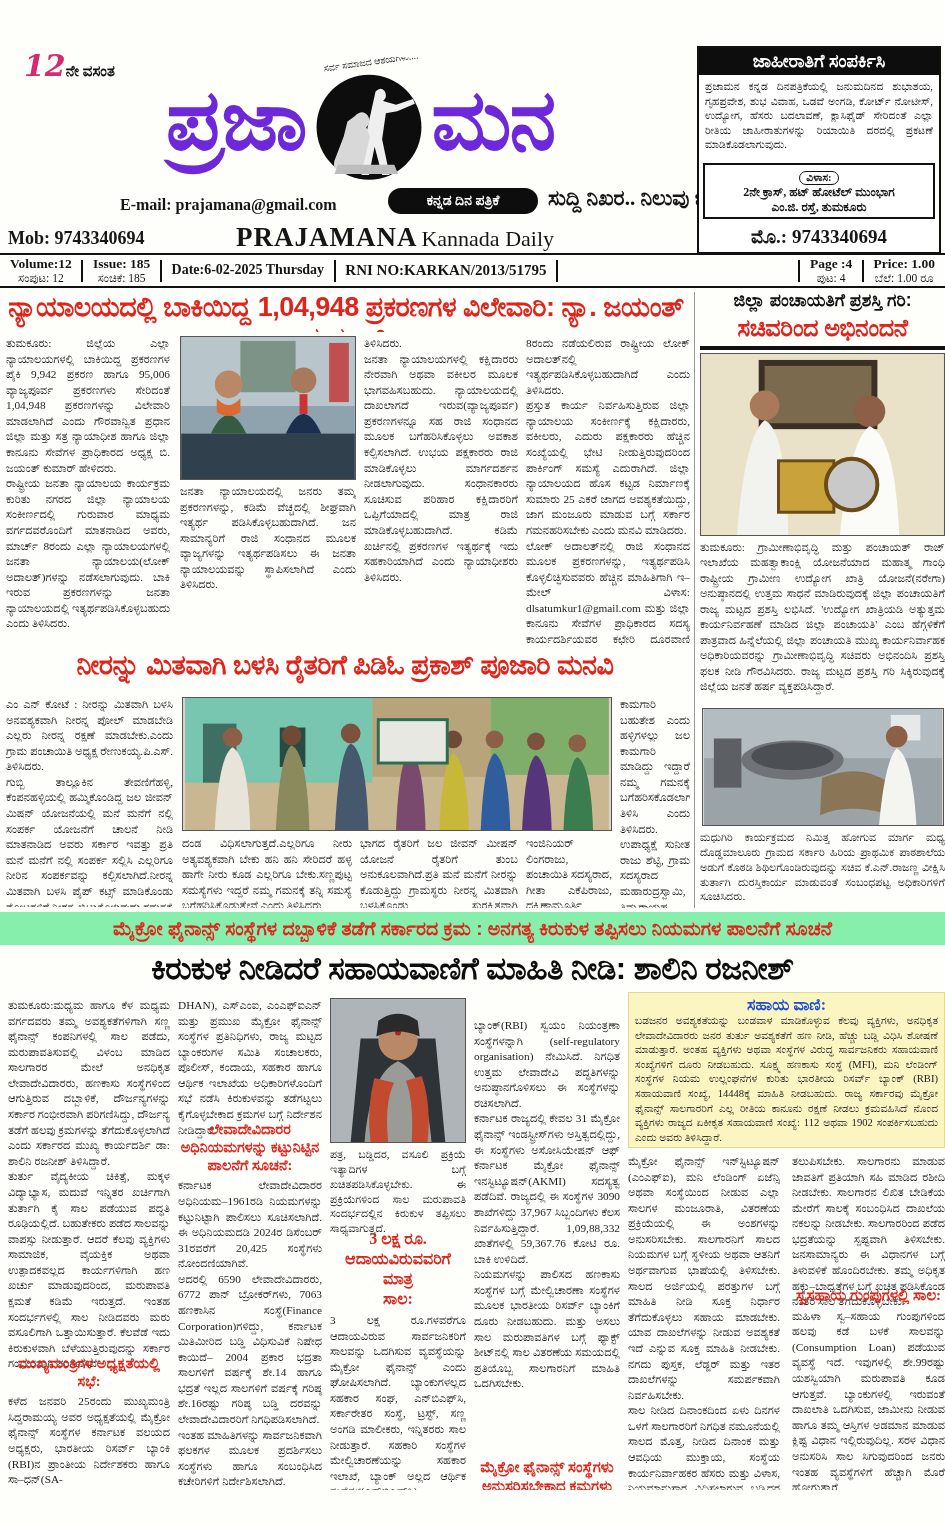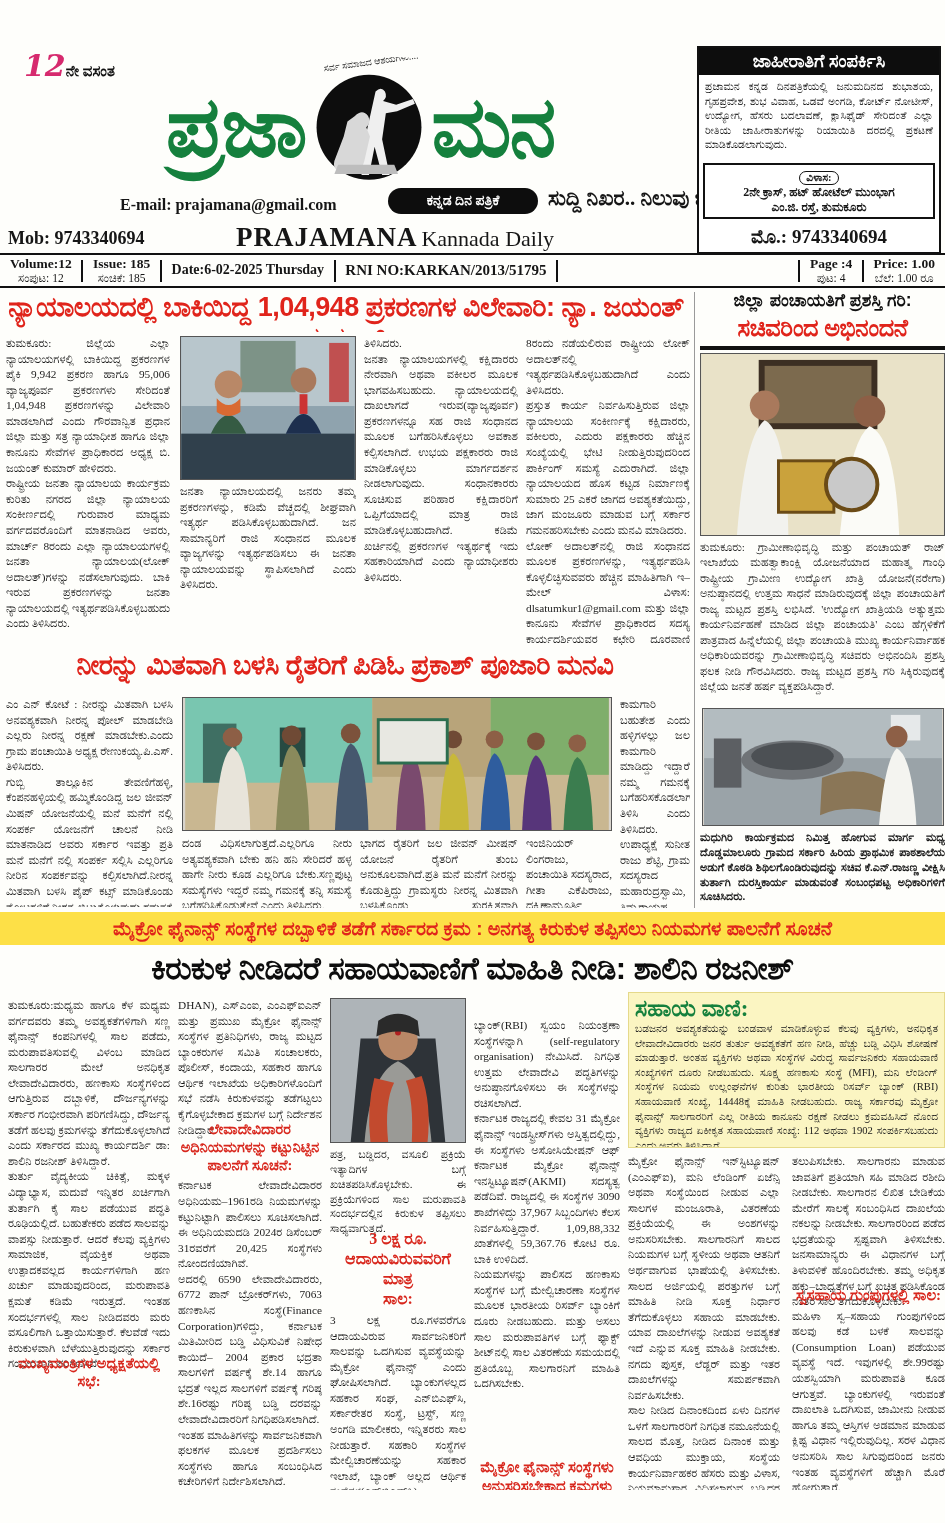--- a/index.html
+++ b/index.html
@@ -12,30 +12,30 @@
   .abs { position:absolute; overflow:hidden; }
   .kn-body {
     font-size:11.3px; line-height:1.38; text-align:justify;
     white-space:pre-line; color:#1b1b1b;
   }
   .red { color:#e0241b; }
   .subhead {
     color:#d8271d; font-weight:bold; text-align:center; font-size:14.5px;
     line-height:1.25; white-space:pre-line; margin:4px 0;
   }
-  .caption { font-size:11px; font-weight:bold; line-height:1.35; text-align:justify; white-space:pre-line; }
+  .caption { font-size:11px; font-weight:normal; line-height:1.35; text-align:justify; white-space:pre-line; }
   .photo { background:#d8d4cc; border:1px solid #555; }
   .photo svg { display:block; width:100%; height:100%; }
   .rule-v { background:#9a9a9a; width:1px; }
   .headline-red {
     color:#e0241b; font-weight:bold; text-align:center;
     font-family:"Liberation Sans", sans-serif; letter-spacing:-0.5px;
   }
   .masthead-title {
-    font-weight:bold; color:#15803d; font-family:Liberation Sans, sans-serif;
+    font-weight:bold; color:#6d28d9; font-family:Liberation Mono, monospace;
     letter-spacing:-2px;
   }
   .seg { text-align:center; line-height:1.15; }
   .seg .en { font-weight:bold; font-size:13.5px; font-family:"Liberation Serif", serif; }
   .seg .kn { font-size:11.5px; }
   .seg-div { width:2px; background:#111; height:22px; align-self:center; }
 </style>
 </head>
 <body>
 
@@ -220,31 +220,32 @@
     </svg>
   </div>
 
   <div class="abs kn-body" style="left:182px;top:836px;width:170px;height:72px;">ದಂಡ ವಿಧಿಸಲಾಗುತ್ತದೆ.ಎಲ್ಲರಿಗೂ ನೀರು ಅತ್ಯವಶ್ಯಕವಾಗಿ ಬೇಕು ಹನಿ ಹನಿ ಸೇರಿದರೆ ಹಳ್ಳ ಹಾಗೇ ನೀರು ಕೂಡ ಎಲ್ಲರಿಗೂ ಬೇಕು.ಸಣ್ಣಪುಟ್ಟ ಸಮಸ್ಯೆಗಳು ಇದ್ದರೆ ನಮ್ಮ ಗಮನಕ್ಕೆ ತನ್ನಿ ಸಮಸ್ಯೆ ಬಗೆಹರಿಸಿಕೊಡುತ್ತೇವೆ ಎಂದು ತಿಳಿಸಿದರು.
 ಪಿಡಿಒ ಪ್ರಕಾಶ್ ಪೂಜಾರಿ ಮಾತನಾಡಿ ಗ್ರಾಮೀಣ</div>
   <div class="abs kn-body" style="left:360px;top:836px;width:158px;height:72px;">ಭಾಗದ ರೈತರಿಗೆ ಜಲ ಜೀವನ್ ಮೀಷನ್ ಯೋಜನೆ ರೈತರಿಗೆ ತುಂಬ ಅನುಕೂಲವಾಗಿದೆ.ಪ್ರತಿ ಮನೆ ಮನೆಗೆ ನೀರನ್ನು ಕೊಡುತ್ತಿದ್ದು ಗ್ರಾಮಸ್ಥರು ನೀರನ್ನ ಮಿತವಾಗಿ ಬಳಸಿಕೊಂಡು ಸುರಕ್ಷಿತವಾಗಿ ಇರಬೇಕು.ಹೊಸಕೆರೆ ಗ್ರಾಮ ಪಂಚಾಯಿತಿಯಲ್ಲಿ ಈಗಗಾಲೇ ಜಲ ಜೀವನ್</div>
   <div class="abs kn-body" style="left:526px;top:836px;width:86px;height:72px;">ಇಂಜಿನಿಯರ್ ಲಿಂಗರಾಜು, ಪಂಚಾಯಿತಿ ಸದಸ್ಯರಾದ, ಗೀತಾ ಎಕೆಪಿರಾಜು, ದಕ್ಷಿಣಾಮೂರ್ತಿ, ಮಂಜುಳ, ಸಿದ್ದಯ್ಯ, ಪಾಲಾಕ್ಷಯ್ಯ, ಶಿವಕುಮಾರ್, ರಮೇಶ್, ಗ್ರಾಮಸ್ಥರು ಭಾಗವಹಿಸಿದ್ದರು.</div>
   <div class="abs kn-body" style="left:620px;top:697px;width:70px;height:211px;">ಕಾಮಗಾರಿ ಬಹುತೇಶ ಎಂದು ಹಳ್ಳಿಗಳಲ್ಲು ಜಲ ಕಾಮಗಾರಿ ಮಾಡಿದ್ದು ಇದ್ದಾರೆ ನಮ್ಮ ಗಮನಕ್ಕೆ ಬಗೆಹರಿಸಕೊಡಲಾಗುತ್ತದೆ ತಿಳಿಸಿ ಎಂದು ತಿಳಿಸಿದರು.
 ಉಪಾಧ್ಯಕ್ಷೆ ಸುನೀತ ರಾಜು ಶೆಟ್ಟಿ, ಗ್ರಾಮ ಸದಸ್ಯರಾದ ಮಹಾರುದ್ರಸ್ವಾಮಿ, ತಿಮ್ಮರಾಯಪ್ಪ, ಮಂಜುಳ, ಗುತ್ತಿಗೆದಾರ ಸಿದ್ದಯ್ಯ ಮುಖಂಡರಾದ ರಮೇಶ್, ಎಕೆಪಿರಾಜು ಭಾಗವಹಿಸಿದ್ದರು.</div>
 
-  <div class="abs" style="left:0;top:912px;width:945px;height:33px;background:#fde047;display:flex;align-items:center;justify-content:center;">
+  <div class="abs" style="left:0;top:912px;width:945px;height:33px;background:#86efac;display:flex;align-items:center;justify-content:center;">
     <span class="red" style="font-weight:bold;font-size:19px;font-family:'Liberation Sans',sans-serif;white-space:nowrap;">ಮೈಕ್ರೋ ಫೈನಾನ್ಸ್ ಸಂಸ್ಥೆಗಳ ದಬ್ಬಾಳಿಕೆ ತಡೆಗೆ ಸರ್ಕಾರದ ಕ್ರಮ : ಅನಗತ್ಯ ಕಿರುಕುಳ ತಪ್ಪಿಸಲು ನಿಯಮಗಳ ಪಾಲನೆಗೆ ಸೂಚನೆ</span>
   </div>
   <div class="abs" style="left:0;top:946px;width:945px;height:45px;display:flex;align-items:center;justify-content:center;">
     <span style="font-weight:bold;font-size:31px;color:#0d0d0d;font-family:'Liberation Sans',sans-serif;letter-spacing:-0.5px;white-space:nowrap;">ಕಿರುಕುಳ ನೀಡಿದರೆ ಸಹಾಯವಾಣಿಗೆ ಮಾಹಿತಿ ನೀಡಿ: ಶಾಲಿನಿ ರಜನೀಶ್</span>
   </div>
 
   <div class="abs" style="left:8px;top:998px;width:162px;height:492px;">
     <div class="kn-body" style="height:352px;">ತುಮಕೂರು:ಮಧ್ಯಮ ಹಾಗೂ ಕೆಳ ಮಧ್ಯಮ ವರ್ಗದವರು ತಮ್ಮ ಅವಶ್ಯಕತೆಗಳಿಗಾಗಿ ಸಣ್ಣ ಫೈನಾನ್ಸ್ ಕಂಪನಿಗಳಲ್ಲಿ ಸಾಲ ಪಡೆದು, ಮರುಪಾವತಿಸುವಲ್ಲಿ ವಿಳಂಬ ಮಾಡಿದ ಸಾಲಗಾರರ ಮೇಲೆ ಅನಧಿಕೃತ ಲೇವಾದೇವಿದಾರರು, ಹಣಕಾಸು ಸಂಸ್ಥೆಗಳಿಂದ ಆಗುತ್ತಿರುವ ದಬ್ಬಾಳಿಕೆ, ದೌರ್ಜನ್ಯಗಳನ್ನು ಸರ್ಕಾರ ಗಂಭೀರವಾಗಿ ಪರಿಗಣಿಸಿದ್ದು, ದೌರ್ಜನ್ಯ ತಡೆಗೆ ಹಲವು ಕ್ರಮಗಳನ್ನು ತೆಗೆದುಕೊಳ್ಳಲಾಗಿದೆ ಎಂದು ಸರ್ಕಾರದ ಮುಖ್ಯ ಕಾರ್ಯದರ್ಶಿ ಡಾ: ಶಾಲಿನಿ ರಜನೀಶ್ ತಿಳಿಸಿದ್ದಾರೆ.
 ತುರ್ತು ವೈದ್ಯಕೀಯ ಚಿಕಿತ್ಸೆ, ಮಕ್ಕಳ ವಿದ್ಯಾಭ್ಯಾಸ, ಮದುವೆ ಇನ್ನಿತರ ಖರ್ಚಿಗಾಗಿ ತುರ್ತಾಗಿ ಕೈ ಸಾಲ ಪಡೆಯುವ ಪದ್ಧತಿ ರೂಢಿಯಲ್ಲಿದೆ. ಬಹುತೇಕರು ಪಡೆದ ಸಾಲವನ್ನು ವಾಪಸ್ಸು ನೀಡುತ್ತಾರೆ. ಆದರೆ ಕೆಲವು ವ್ಯಕ್ತಿಗಳು ಸಾಮಾಜಿಕ, ವೈಯಕ್ತಿಕ ಅಥವಾ ಉತ್ಪಾದಕವಲ್ಲದ ಕಾರ್ಯಗಳಿಗಾಗಿ ಹಣ ಖರ್ಚು ಮಾಡುವುದರಿಂದ, ಮರುಪಾವತಿ ಕ್ಷಮತೆ ಕಡಿಮೆ ಇರುತ್ತದೆ. ಇಂತಹ ಸಂದರ್ಭಗಳಲ್ಲಿ ಸಾಲ ನೀಡಿದವರು ಮರು ವಸೂಲಿಗಾಗಿ ಒತ್ತಾಯಿಸುತ್ತಾರೆ. ಕೆಲವೆಡೆ ಇದು ಕಿರುಕುಳವಾಗಿ ಬೆಳೆಯುತ್ತಿರುವುದನ್ನು ಸರ್ಕಾರ ಗಂಭೀರವಾಗಿ ಪರಿಗಣಿಸಿದೆ.</div>
     <div class="subhead">ಮುಖ್ಯಮಂತ್ರಿಗಳ ಅಧ್ಯಕ್ಷತೆಯಲ್ಲಿ ಸಭೆ:</div>
+    <div class="kn-body" style="height:100px;">ಕಳೆದ ಜನವರಿ 25ರಂದು ಮುಖ್ಯಮಂತ್ರಿ ಸಿದ್ದರಾಮಯ್ಯ ಅವರ ಅಧ್ಯಕ್ಷತೆಯಲ್ಲಿ ಮೈಕ್ರೋ ಫೈನಾನ್ಸ್ ಸಂಸ್ಥೆಗಳ ಕರ್ನಾಟಕ ವಲಯದ ಅಧ್ಯಕ್ಷರು, ಭಾರತೀಯ ರಿಸರ್ವ್ ಬ್ಯಾಂಕಿ (RBI)ನ ಪ್ರಾಂತೀಯ ನಿರ್ದೇಶಕರು ಹಾಗೂ ಸಾ–ಧನ್(SA-</div>
   </div>
 
   <div class="abs" style="left:178px;top:998px;width:144px;height:492px;">
     <div class="kn-body" style="height:118px;">DHAN), ಎಸ್ಎಂಐ, ಎಂಎಫ್ಐಎನ್ ಮತ್ತು ಪ್ರಮುಖ ಮೈಕ್ರೋ ಫೈನಾನ್ಸ್ ಸಂಸ್ಥೆಗಳ ಪ್ರತಿನಿಧಿಗಳು, ರಾಜ್ಯ ಮಟ್ಟದ ಬ್ಯಾಂಕರುಗಳ ಸಮಿತಿ ಸಂಚಾಲಕರು, ಪೊಲೀಸ್, ಕಂದಾಯ, ಸಹಕಾರ ಹಾಗೂ ಆರ್ಥಿಕ ಇಲಾಖೆಯ ಅಧಿಕಾರಿಗಳೊಂದಿಗೆ ಸಭೆ ನಡೆಸಿ ಕಿರುಕುಳವನ್ನು ತಡೆಗಟ್ಟಲು ಕೈಗೊಳ್ಳಬೇಕಾದ ಕ್ರಮಗಳ ಬಗ್ಗೆ ನಿರ್ದೇಶನ ನೀಡಿದ್ದಾರೆ.</div>
     <div class="subhead">ಲೇವಾದೇವಿದಾರರ ಅಧಿನಿಯಮಗಳನ್ನು ಕಟ್ಟುನಿಟ್ಟಿನ ಪಾಲನೆಗೆ ಸೂಚನೆ:</div>
     <div class="kn-body" style="height:312px;">ಕರ್ನಾಟಕ ಲೇವಾದೇವಿದಾರರ ಅಧಿನಿಯಮ–1961ರಡಿ ನಿಯಮಗಳನ್ನು ಕಟ್ಟುನಿಟ್ಟಾಗಿ ಪಾಲಿಸಲು ಸೂಚಿಸಲಾಗಿದೆ. ಈ ಅಧಿನಿಯಮದಡಿ 2024ರ ಡಿಸೆಂಬರ್ 31ರವರೆಗೆ 20,425 ಸಂಸ್ಥೆಗಳು ನೋಂದಣಿಯಾಗಿವೆ.
 ಅದರಲ್ಲಿ 6590 ಲೇವಾದೇವಿದಾರರು, 6772 ಪಾನ್ ಬ್ರೋಕರ್‌ಗಳು, 7063 ಹಣಕಾಸಿನ ಸಂಸ್ಥೆ(Finance Corporation)ಗಳಿದ್ದು, ಕರ್ನಾಟಕ ಮಿತಿಮೀರಿದ ಬಡ್ಡಿ ವಿಧಿಸುವಿಕೆ ನಿಷೇಧ ಕಾಯಿದೆ– 2004 ಪ್ರಕಾರ ಭದ್ರತಾ ಸಾಲಗಳಿಗೆ ವರ್ಷಕ್ಕೆ ಶೇ.14 ಹಾಗೂ ಭದ್ರತೆ ಇಲ್ಲದ ಸಾಲಗಳಿಗೆ ವರ್ಷಕ್ಕೆ ಗರಿಷ್ಠ ಶೇ.16ರಷ್ಟು ಗರಿಷ್ಠ ಬಡ್ಡಿ ದರವನ್ನು ಲೇವಾದೇವಿದಾರರಿಗೆ ನಿಗಧಿಪಡಿಸಲಾಗಿದೆ.
 ಇಂತಹ ಮಾಹಿತಿಗಳನ್ನು ಸಾರ್ವಜನಿಕವಾಗಿ ಫಲಕಗಳ ಮೂಲಕ ಪ್ರದರ್ಶಿಸಲು ಸಂಸ್ಥೆಗಳು ಹಾಗೂ ಸಂಬಂಧಿಸಿದ ಕಚೇರಿಗಳಿಗೆ ನಿರ್ದೇಶಿಸಲಾಗಿದೆ.
 ಸಾಲಗಾರರು ಇವುಗಳನ್ನು ಸೂಕ್ಷ್ಮವಾಗಿ ಗಮನಿಸಿ ಸಾಲ ಪಡೆಯುವ ಮುನ್ನ ಲೇವಾದೇವಿ ಸಂಸ್ಥೆಗಳ ಅಧಿಕೃತ ನೋಂದಣಿ</div>
   </div>
@@ -270,21 +271,21 @@
   </div>
 
   <div class="abs" style="left:474px;top:998px;width:146px;height:492px;">
     <div class="kn-body" style="height:436px;margin-top:20px;">ಬ್ಯಾಂಕ್(RBI) ಸ್ವಯಂ ನಿಯಂತ್ರಣಾ ಸಂಸ್ಥೆಗಳನ್ನಾಗಿ (self-regulatory organisation) ನೇಮಿಸಿದೆ. ನಿಗಧಿತ ಉತ್ತಮ ಲೇವಾದೇವಿ ಪದ್ಧತಿಗಳನ್ನು ಅನುಷ್ಠಾನಗೊಳಿಸಲು ಈ ಸಂಸ್ಥೆಗಳನ್ನು ರಚಿಸಲಾಗಿದೆ.
 ಕರ್ನಾಟಕ ರಾಜ್ಯದಲ್ಲಿ ಕೇವಲ 31 ಮೈಕ್ರೋ ಫೈನಾನ್ಸ್ ಇಂಡಸ್ಟ್ರೀಸ್‌ಗಳು ಅಸ್ತಿತ್ವದಲ್ಲಿದ್ದು, ಈ ಸಂಸ್ಥೆಗಳು ಅಸೋಸಿಯೇಷನ್ ಆಫ್ ಕರ್ನಾಟಕ ಮೈಕ್ರೋ ಫೈನಾನ್ಸ್ ಇನಸ್ಟಿಟ್ಯೂಷನ್(AKMI) ಸದಸ್ಯತ್ವ ಪಡೆದಿವೆ. ರಾಜ್ಯದಲ್ಲಿ ಈ ಸಂಸ್ಥೆಗಳ 3090 ಶಾಖೆಗಳಿದ್ದು 37,967 ಸಿಬ್ಬಂದಿಗಳು ಕೆಲಸ ನಿರ್ವಹಿಸುತ್ತಿದ್ದಾರೆ. 1,09,88,332 ಖಾತೆಗಳಲ್ಲಿ 59,367.76 ಕೋಟಿ ರೂ. ಬಾಕಿ ಉಳಿದಿದೆ.
 ನಿಯಮಗಳನ್ನು ಪಾಲಿಸದ ಹಣಕಾಸು ಸಂಸ್ಥೆಗಳ ಬಗ್ಗೆ ಮೇಲ್ವಿಚಾರಣಾ ಸಂಸ್ಥೆಗಳ ಮೂಲಕ ಭಾರತೀಯ ರಿಸರ್ವ್ ಬ್ಯಾಂಕಿಗೆ ದೂರು ನೀಡಬಹುದು. ಮತ್ತು ಅಸಲು ಸಾಲ ಮರುಪಾವತಿಗಳ ಬಗ್ಗೆ ಫ್ಯಾಕ್ಟ್ ಶೀಟ್‌ನಲ್ಲಿ ಸಾಲ ವಿತರಣೆಯ ಸಮಯದಲ್ಲಿ ಪ್ರತಿಯೊಬ್ಬ ಸಾಲಗಾರನಿಗೆ ಮಾಹಿತಿ ಒದಗಿಸಬೇಕು.</div>
     <div class="subhead" style="font-size:15px;">ಮೈಕ್ರೋ ಫೈನಾನ್ಸ್ ಸಂಸ್ಥೆಗಳು ಅನುಸರಿಸಬೇಕಾದ ಕ್ರಮಗಳು</div>
   </div>
 
   <div class="abs" style="left:628px;top:992px;width:317px;height:156px;background:#fbf5c2;border:1px solid #e5d98a;padding:3px 6px;">
-    <div style="text-align:left;font-weight:bold;font-size:23px;color:#15803d;">ಸಹಾಯ ವಾಣಿ:</div>
+    <div style="text-align:center;font-weight:bold;font-size:16px;color:#1d4ed8;">ಸಹಾಯ ವಾಣಿ:</div>
     <div class="kn-body" style="font-size:10.6px;height:128px;">ಬಡಜನರ ಅವಶ್ಯಕತೆಯನ್ನು ಬಂಡವಾಳ ಮಾಡಿಕೊಳ್ಳುವ ಕೆಲವು ವ್ಯಕ್ತಿಗಳು, ಅನಧಿಕೃತ ಲೇವಾದೇವಿದಾರರು ಜನರ ತುರ್ತು ಅವಶ್ಯಕತೆಗೆ ಹಣ ನೀಡಿ, ಹೆಚ್ಚು ಬಡ್ಡಿ ವಿಧಿಸಿ ಶೋಷಣೆ ಮಾಡುತ್ತಾರೆ. ಅಂತಹ ವ್ಯಕ್ತಿಗಳು ಅಥವಾ ಸಂಸ್ಥೆಗಳ ವಿರುದ್ಧ ಸಾರ್ವಜನಿಕರು ಸಹಾಯವಾಣಿ ಸಂಖ್ಯೆಗಳಿಗೆ ದೂರು ನೀಡಬಹುದು. ಸೂಕ್ಷ್ಮ ಹಣಕಾಸು ಸಂಸ್ಥೆ (MFI), ಮನಿ ಲೆಂಡಿಂಗ್ ಸಂಸ್ಥೆಗಳ ನಿಯಮ ಉಲ್ಲಂಘನೆಗಳ ಕುರಿತು ಭಾರತೀಯ ರಿಸರ್ವ್ ಬ್ಯಾಂಕ್ (RBI) ಸಹಾಯವಾಣಿ ಸಂಖ್ಯೆ, 14448ಕ್ಕೆ ಮಾಹಿತಿ ನೀಡಬಹುದು. ರಾಜ್ಯ ಸರ್ಕಾರವು ಮೈಕ್ರೋ ಫೈನಾನ್ಸ್ ಸಾಲಗಾರರಿಗೆ ಎಲ್ಲ ರೀತಿಯ ಕಾನೂನು ರಕ್ಷಣೆ ನೀಡಲು ಕ್ರಮವಹಿಸಿದೆ ನೊಂದ ವ್ಯಕ್ತಿಗಳು ರಾಜ್ಯದ ಏಕೀಕೃತ ಸಹಾಯವಾಣಿ ಸಂಖ್ಯೆ: 112 ಅಥವಾ 1902 ಸಂಪರ್ಕಿಸಬಹುದು ಎಂದು ಅವರು ತಿಳಿಸಿದ್ದಾರೆ.</div>
   </div>
 
   <div class="abs kn-body" style="left:628px;top:1154px;width:152px;height:336px;">ಮೈಕ್ರೋ ಫೈನಾನ್ಸ್ ಇನ್‌ಸ್ಟಿಟ್ಯೂಷನ್ (ಎಂಎಫ್ಐ), ಮನಿ ಲೆಂಡಿಂಗ್ ಏಜೆನ್ಸಿ ಅಥವಾ ಸಂಸ್ಥೆಯಿಂದ ನೀಡುವ ಎಲ್ಲಾ ಸಾಲಗಳ ಮಂಜೂರಾತಿ, ವಿತರಣೆಯ ಪ್ರಕ್ರಿಯೆಯಲ್ಲಿ ಈ ಅಂಶಗಳನ್ನು ಅನುಸರಿಸಬೇಕು. ಸಾಲಗಾರನಿಗೆ ಸಾಲದ ನಿಯಮಗಳ ಬಗ್ಗೆ ಸ್ಥಳೀಯ ಅಥವಾ ಆತನಿಗೆ ಅರ್ಥವಾಗುವ ಭಾಷೆಯಲ್ಲಿ ತಿಳಿಸಬೇಕು. ಸಾಲದ ಅರ್ಜಿಯಲ್ಲಿ ಪರತ್ತುಗಳ ಬಗ್ಗೆ ಮಾಹಿತಿ ನೀಡಿ ಸೂಕ್ತ ನಿರ್ಧಾರ ತೆಗೆದುಕೊಳ್ಳಲು ಸಹಾಯ ಮಾಡಬೇಕು. ಯಾವ ದಾಖಲೆಗಳನ್ನು ನೀಡುವ ಅವಶ್ಯಕತೆ ಇದೆ ಎನ್ನುವ ಸೂಕ್ತ ಮಾಹಿತಿ ನೀಡಬೇಕು. ನಗದು ಪುಸ್ತಕ, ಲೆಡ್ಜರ್ ಮತ್ತು ಇತರ ದಾಖಲೆಗಳನ್ನು ಸಮರ್ಪಕವಾಗಿ ನಿರ್ವಹಿಸಬೇಕು.
 ಸಾಲ ನೀಡಿದ ದಿನಾಂಕದಿಂದ ಏಳು ದಿನಗಳ ಒಳಗೆ ಸಾಲಗಾರರಿಗೆ ನಿಗಧಿತ ನಮೂನೆಯಲ್ಲಿ ಸಾಲದ ಮೊತ್ತ, ನೀಡಿದ ದಿನಾಂಕ ಮತ್ತು ಆವಧಿಯ ಮುಕ್ತಾಯ, ಸಂಸ್ಥೆಯ ಕಾರ್ಯನಿರ್ವಾಹಕರ ಹೆಸರು ಮತ್ತು ವಿಳಾಸ, ನಿಯಮಾನುಸಾರ ವಿಧಿಸಲಾಗುವ ಬಡ್ಡಿದರ ಸ್ಪಷ್ಟವಾಗಿರುವ ಲಿಖಿತ ದಾಖಲೆಗಳನ್ನು</div>
   <div class="abs" style="left:792px;top:1154px;width:153px;height:336px;">
     <div class="kn-body" style="height:128px;">ತಲುಪಿಸಬೇಕು. ಸಾಲಗಾರನು ಮಾಡುವ ಜಾವತಿಗೆ ಪ್ರತಿಯಾಗಿ ಸಹಿ ಮಾಡಿದ ರಶೀದಿ ನೀಡಬೇಕು. ಸಾಲಗಾರನ ಲಿಖಿತ ಬೇಡಿಕೆಯ ಮೇರೆಗೆ ಸಾಲಕ್ಕೆ ಸಂಬಂಧಿಸಿದ ದಾಖಲೆಯ ನಕಲನ್ನು ನೀಡಬೇಕು. ಸಾಲಗಾರರಿಂದ ಪಡೆದ ಭದ್ರತೆಯನ್ನು ಸ್ಪಷ್ಟವಾಗಿ ತಿಳಿಸಬೇಕು. ಜನಸಾಮಾನ್ಯರು ಈ ವಿಧಾನಗಳ ಬಗ್ಗೆ ತಿಳುವಳಿಕೆ ಹೊಂದಿರಬೇಕು. ತಮ್ಮ ಅಧಿಕೃತ ಹಕ್ಕು–ಬಾಧ್ಯತೆಗಳ ಬಗ್ಗೆ ಖಚಿತ ಪಡಿಸಿಕೊಂಡ ನಂತರ ಸಾಲ ತೆಗೆದುಕೊಳ್ಳಬೇಕು.</div>
     <div class="subhead" style="font-size:15px;">ಸ್ವಸಹಾಯ ಗುಂಪುಗಳಲ್ಲಿ ಸಾಲ:</div>
     <div class="kn-body" style="height:168px;">ಮಹಿಳಾ ಸ್ವ–ಸಹಾಯ ಗುಂಪುಗಳಿಂದ ಹಲವು ಕಡೆ ಬಳಕೆ ಸಾಲವನ್ನು (Consumption Loan) ಪಡೆಯುವ ವ್ಯವಸ್ಥೆ ಇದೆ. ಇವುಗಳಲ್ಲಿ ಶೇ.99ರಷ್ಟು ಯಶಸ್ವಿಯಾಗಿ ಮರುಪಾವತಿ ಕೂಡ ಆಗುತ್ತವೆ. ಬ್ಯಾಂಕುಗಳಲ್ಲಿ ಇರುವಂತೆ ದಾಖಲಾತಿ ಒದಗಿಸುವ, ಜಾಮೀನು ನೀಡುವ ಹಾಗೂ ತಮ್ಮ ಆಸ್ತಿಗಳ ಅಡಮಾನ ಮಾಡುವ ಕ್ಲಿಷ್ಟ ವಿಧಾನ ಇಲ್ಲಿರುವುದಿಲ್ಲ. ಸರಳ ವಿಧಾನ ಅನುಸರಿಸಿ ಸಾಲ ಸಿಗುವುದರಿಂದ ಜನರು ಇಂತಹ ವ್ಯವಸ್ಥೆಗಳಿಗೆ ಹೆಚ್ಚಾಗಿ ಮೊರೆ ಹೋಗುತ್ತಾರೆ.</div>
   </div>

